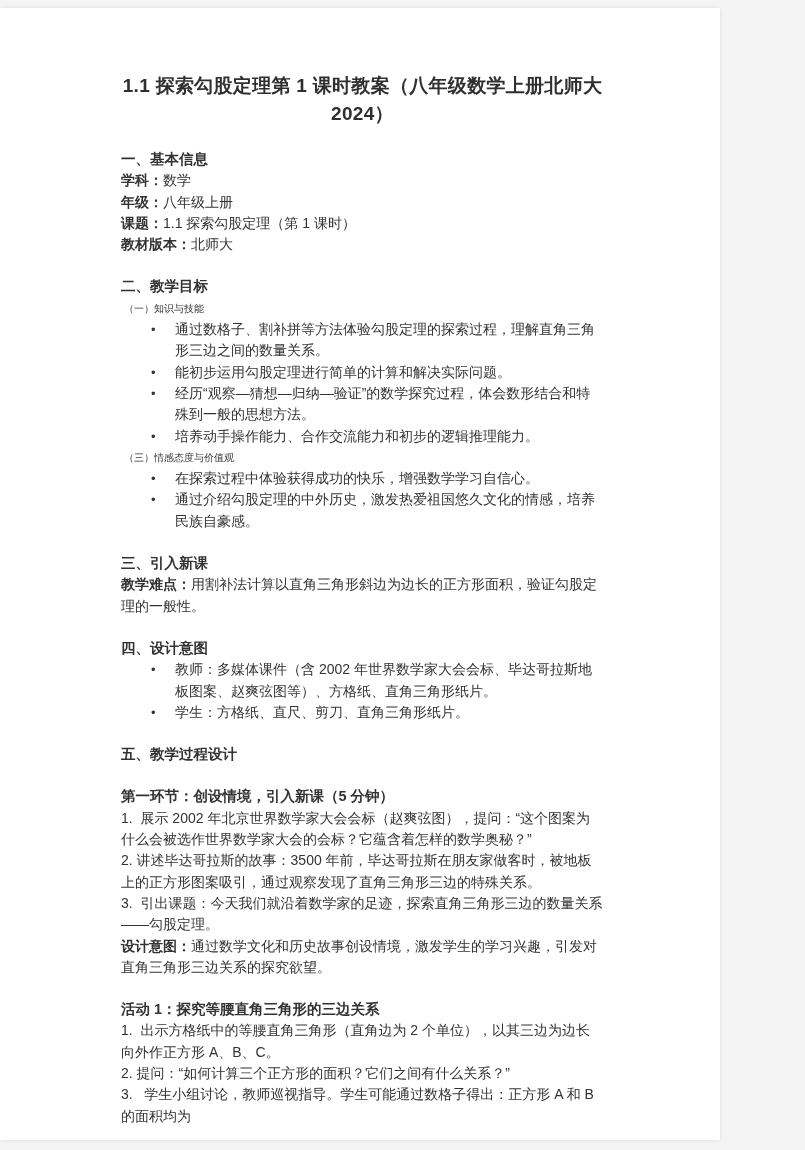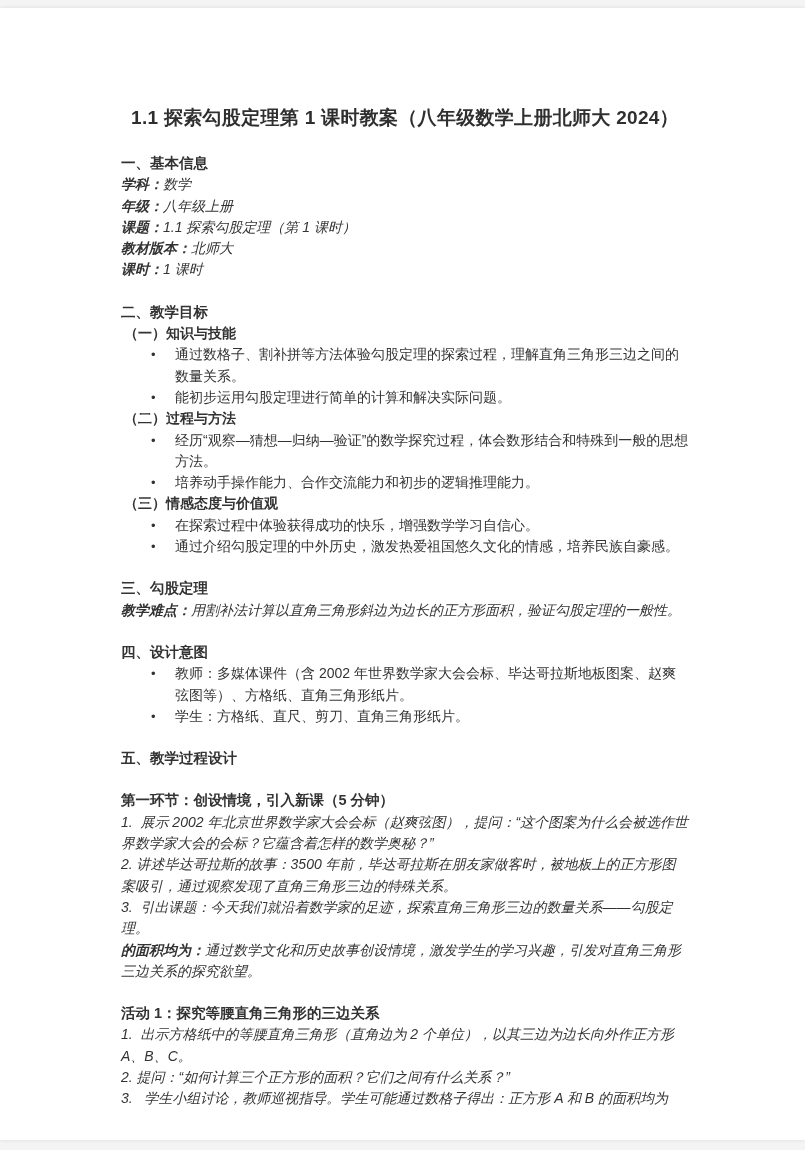--- a/index.html
+++ b/index.html
@@ -12,43 +12,43 @@
   }
   .canvas {
     position: relative;
     width: 805px;
     height: 1150px;
   }
   .page {
     position: absolute;
     top: 8px;
     left: 0;
-    width: 805px;
+    width: 720px;
     height: 1132px;
     box-sizing: border-box;
-    padding: 96px 116px 0 121px;
+    padding: 64px 116px 0 121px;
     box-shadow: 0 0 4px rgba(0,0,0,0.10);
   }
   .doc-title {
     font-size: 19px;
     font-weight: 700;
     line-height: 28px;
     text-align: center;
     letter-spacing: 0.3px;
     margin: 0 0 8px 0;
   }
   .block {
     font-size: 14px;
     line-height: 21.3px;
     margin: 0;
   }
   .h1 { font-weight: 700; font-size: 14.5px; margin-top: 21px; }
-  .h2 { font-weight: 700; font-size: 14px; padding-left: 3px; }
+  .h2 { font-weight: 400; font-size: 10px; padding-left: 3px; }
   .kv .label { font-weight: 700; }
-  .kv, .para { white-space: pre-wrap; font-style: italic; }
+  .kv, .para { white-space: pre-wrap; }
   .bullet { display: flex; }
   .bullet .marker {
     flex: none;
     width: 24px;
     margin-left: 30px;
     font-size: 13px;
   }
   .bullet .btext { flex: 1; }
 </style>
 </head>
@@ -56,65 +56,63 @@
 
 <div class="canvas" style="background: rgb(244, 244, 245);">
   <div class="page" style="background: rgb(255, 255, 255); color: rgb(51, 51, 51);">
     <div class="doc-title" style="color: rgb(47, 47, 47);">1.1 探索勾股定理第 1 课时教案（八年级数学上册北师大 2024）</div>
     <div id="doc-body">
         <div class="block h1"><span>一、基本信息</span></div>
         <div class="block kv"><span class="label">学科：</span><span>数学</span></div>
         <div class="block kv"><span class="label">年级：</span><span>八年级上册</span></div>
         <div class="block kv"><span class="label">课题：</span><span>1.1 探索勾股定理（第 1 课时）</span></div>
         <div class="block kv"><span class="label">教材版本：</span><span>北师大</span></div>
-        <div class="block kv"><span class="label">课时：</span><span>1 课时</span></div>
         <div class="block h1"><span>二、教学目标</span></div>
         <div class="block h2"><span>（一）知识与技能</span></div>
         <div class="block bullet">
           <span class="marker">•</span>
           <span class="btext">通过数格子、割补拼等方法体验勾股定理的探索过程，理解直角三角形三边之间的数量关系。</span>
         </div>
         <div class="block bullet">
           <span class="marker">•</span>
           <span class="btext">能初步运用勾股定理进行简单的计算和解决实际问题。</span>
         </div>
-        <div class="block h2"><span>（二）过程与方法</span></div>
         <div class="block bullet">
           <span class="marker">•</span>
           <span class="btext">经历“观察—猜想—归纳—验证”的数学探究过程，体会数形结合和特殊到一般的思想方法。</span>
         </div>
         <div class="block bullet">
           <span class="marker">•</span>
           <span class="btext">培养动手操作能力、合作交流能力和初步的逻辑推理能力。</span>
         </div>
         <div class="block h2"><span>（三）情感态度与价值观</span></div>
         <div class="block bullet">
           <span class="marker">•</span>
           <span class="btext">在探索过程中体验获得成功的快乐，增强数学学习自信心。</span>
         </div>
         <div class="block bullet">
           <span class="marker">•</span>
           <span class="btext">通过介绍勾股定理的中外历史，激发热爱祖国悠久文化的情感，培养民族自豪感。</span>
         </div>
-        <div class="block h1"><span>三、勾股定理</span></div>
+        <div class="block h1"><span>三、引入新课</span></div>
         <div class="block kv"><span class="label">教学难点：</span><span>用割补法计算以直角三角形斜边为边长的正方形面积，验证勾股定理的一般性。</span></div>
         <div class="block h1"><span>四、设计意图</span></div>
         <div class="block bullet">
           <span class="marker">•</span>
           <span class="btext">教师：多媒体课件（含 2002 年世界数学家大会会标、毕达哥拉斯地板图案、赵爽弦图等）、方格纸、直角三角形纸片。</span>
         </div>
         <div class="block bullet">
           <span class="marker">•</span>
           <span class="btext">学生：方格纸、直尺、剪刀、直角三角形纸片。</span>
         </div>
         <div class="block h1"><span>五、教学过程设计</span></div>
         <div class="block h1"><span>第一环节：创设情境，引入新课（5 分钟）</span></div>
         <div class="block para"><span>1.  展示 2002 年北京世界数学家大会会标（赵爽弦图），提问：“这个图案为什么会被选作世界数学家大会的会标？它蕴含着怎样的数学奥秘？”</span></div>
         <div class="block para"><span>2. 讲述毕达哥拉斯的故事：3500 年前，毕达哥拉斯在朋友家做客时，被地板上的正方形图案吸引，通过观察发现了直角三角形三边的特殊关系。</span></div>
         <div class="block para"><span>3.  引出课题：今天我们就沿着数学家的足迹，探索直角三角形三边的数量关系——勾股定理。</span></div>
-        <div class="block kv"><span class="label">的面积均为：</span><span>通过数学文化和历史故事创设情境，激发学生的学习兴趣，引发对直角三角形三边关系的探究欲望。</span></div>
+        <div class="block kv"><span class="label">设计意图：</span><span>通过数学文化和历史故事创设情境，激发学生的学习兴趣，引发对直角三角形三边关系的探究欲望。</span></div>
         <div class="block h1"><span>活动 1：探究等腰直角三角形的三边关系</span></div>
         <div class="block para"><span>1.  出示方格纸中的等腰直角三角形（直角边为 2 个单位），以其三边为边长向外作正方形 A、B、C。</span></div>
         <div class="block para"><span>2. 提问：“如何计算三个正方形的面积？它们之间有什么关系？”</span></div>
         <div class="block para"><span>3.   学生小组讨论，教师巡视指导。学生可能通过数格子得出：正方形 A 和 B 的面积均为</span></div>
       </div>
   </div>
 </div>
 
 </body></html>

